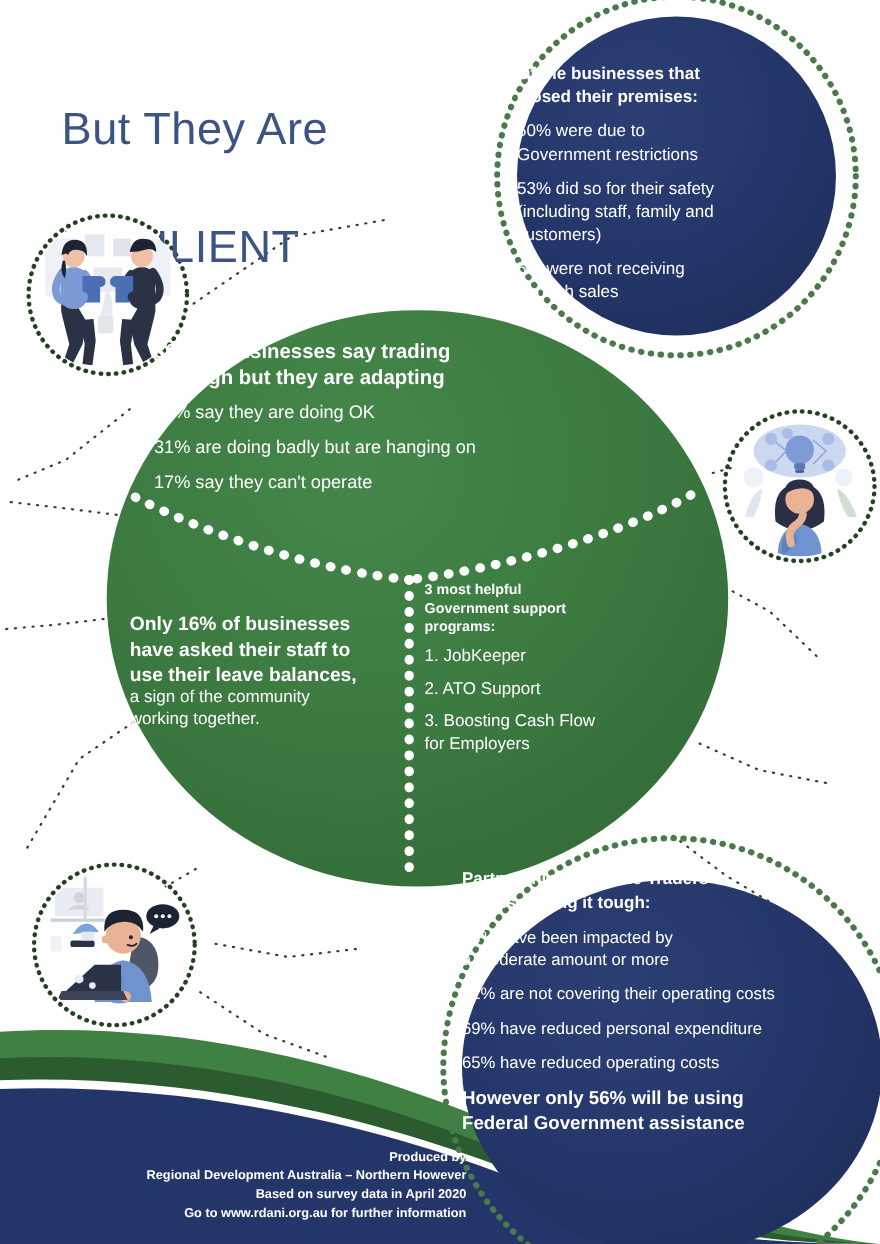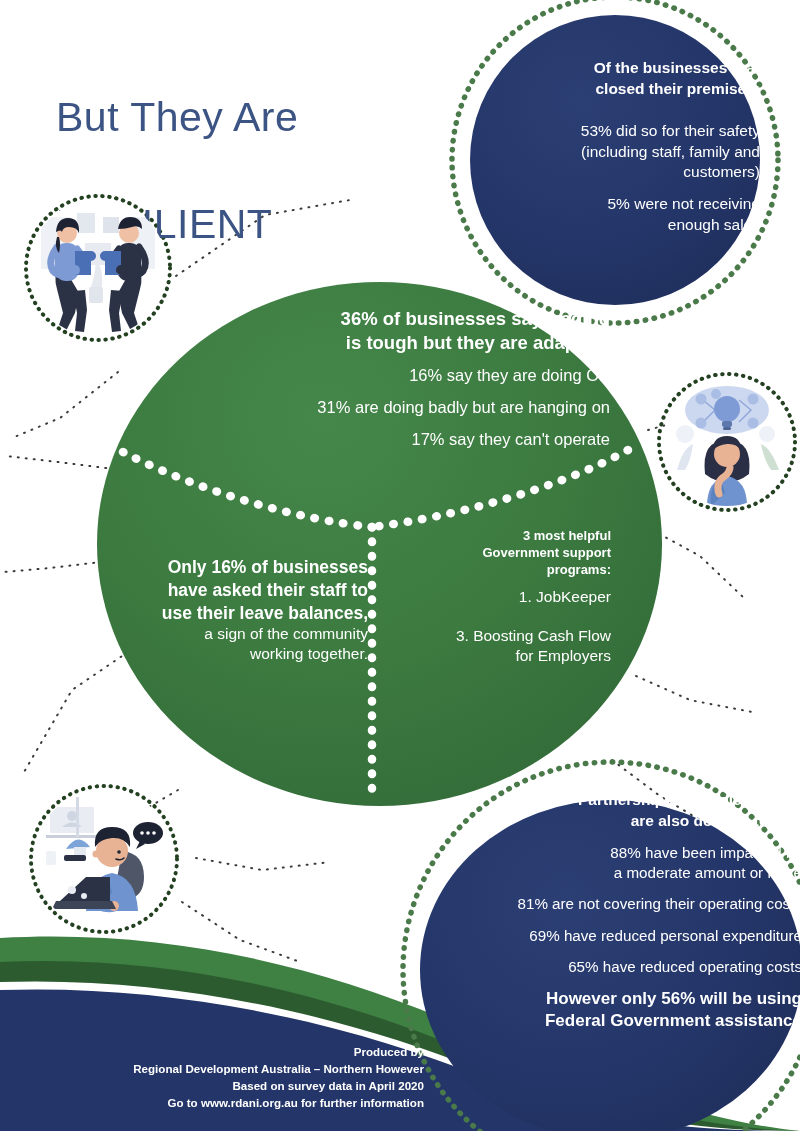--- a/index.html
+++ b/index.html
@@ -26,21 +26,21 @@
   }
 
   
   .circle{position:absolute;border-radius:50%;box-sizing:border-box;}
   .navy{background:radial-gradient(circle at 38% 30%, #2c3f74 0%, #243669 52%, #1d2b56 100%);}
   .green-main{background:radial-gradient(circle at 40% 26%, #45874a 0%, #3c7a40 48%, #2f6535 100%);}
 
   .ctext{
     position:absolute;
     color:#ffffff;
-    text-align:right;
+    text-align:left;
     box-sizing:border-box;
   }
   .ctext p{margin:0;}
   .hdr{font-weight:bold;}
 
   
   #navy-top{left:470px;top:15px;width:290px;height:290px;}
   #navy-top-text{left:470px;top:58px;width:290px;}
   #navy-top-text .hdr{font-size:15.5px;line-height:1.33;}
   #navy-top-text .ln{font-size:15.5px;line-height:1.33;}
@@ -124,20 +124,22 @@
   <div class="title">
     <div>But They Are</div>
     <div>RESILIENT</div>
   </div>
 
   <div class="circle navy" id="navy-top"></div>
   <div class="ctext" id="navy-top-text">
     <p class="hdr" style="white-space:pre-line">Of the businesses that
 closed their premises:</p>
     <div class="gap"></div>
+    <p class="ln" style="white-space:pre-line">60% were due to
+Government restrictions</p>
     <div class="gap"></div>
     <p class="ln" style="white-space:pre-line">53% did so for their safety
 (including staff, family and
 customers)</p>
     <div class="gap"></div>
     <p class="ln" style="white-space:pre-line">5% were not receiving
 enough sales</p>
   </div>
 
   <div class="circle green-main" id="green-main"></div>
@@ -169,20 +171,21 @@
 working together.</p>
   </div>
 
   <div class="ctext" id="green-right-text">
     <p class="hdr" style="white-space:pre-line">3 most helpful
 Government support
 programs:</p>
     <div class="gap"></div>
     <p class="ln">1. JobKeeper</p>
     <div class="gap"></div>
+    <p class="ln">2. ATO Support</p>
     <div class="gap"></div>
     <p class="ln" style="white-space:pre-line">3. Boosting Cash Flow
 for Employers</p>
   </div>
 
   <div class="circle navy" id="navy-bot"></div>
   <div class="ctext" id="navy-bot-text">
     <p class="hdr" style="white-space:pre-line">Partnerships and Sole Traders
 are also doing it tough:</p>
     <div class="gap"></div>

